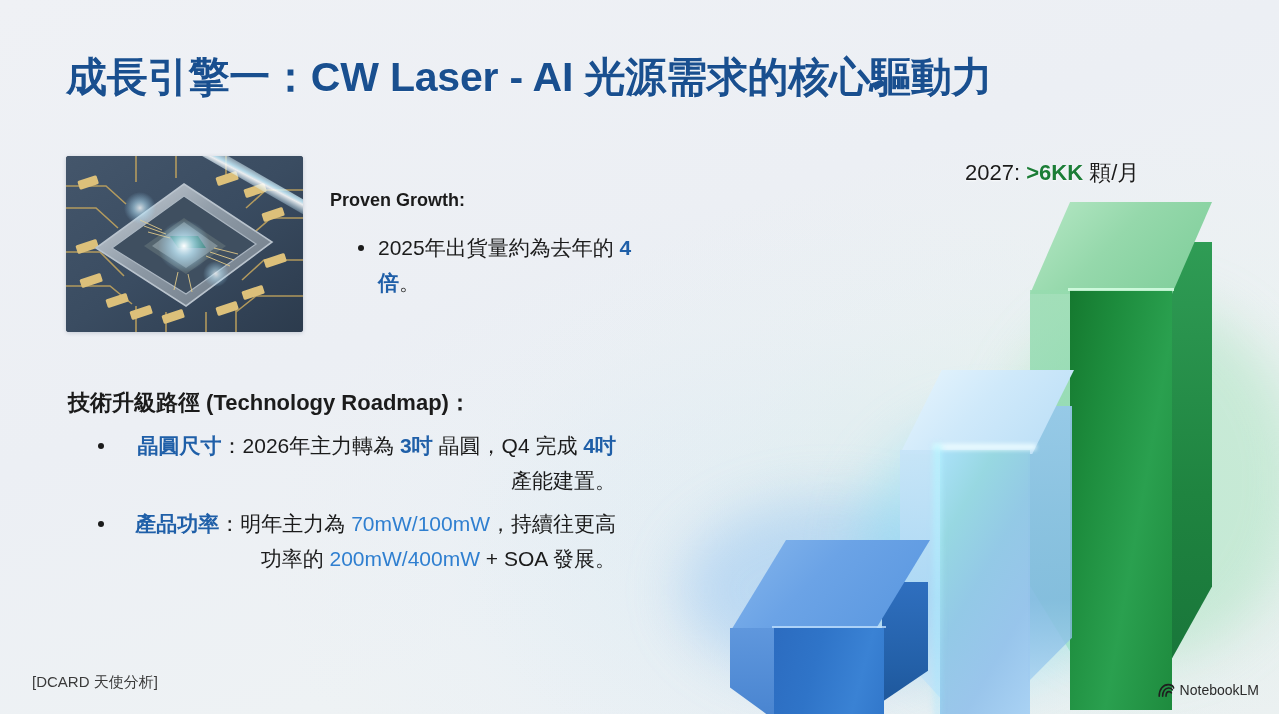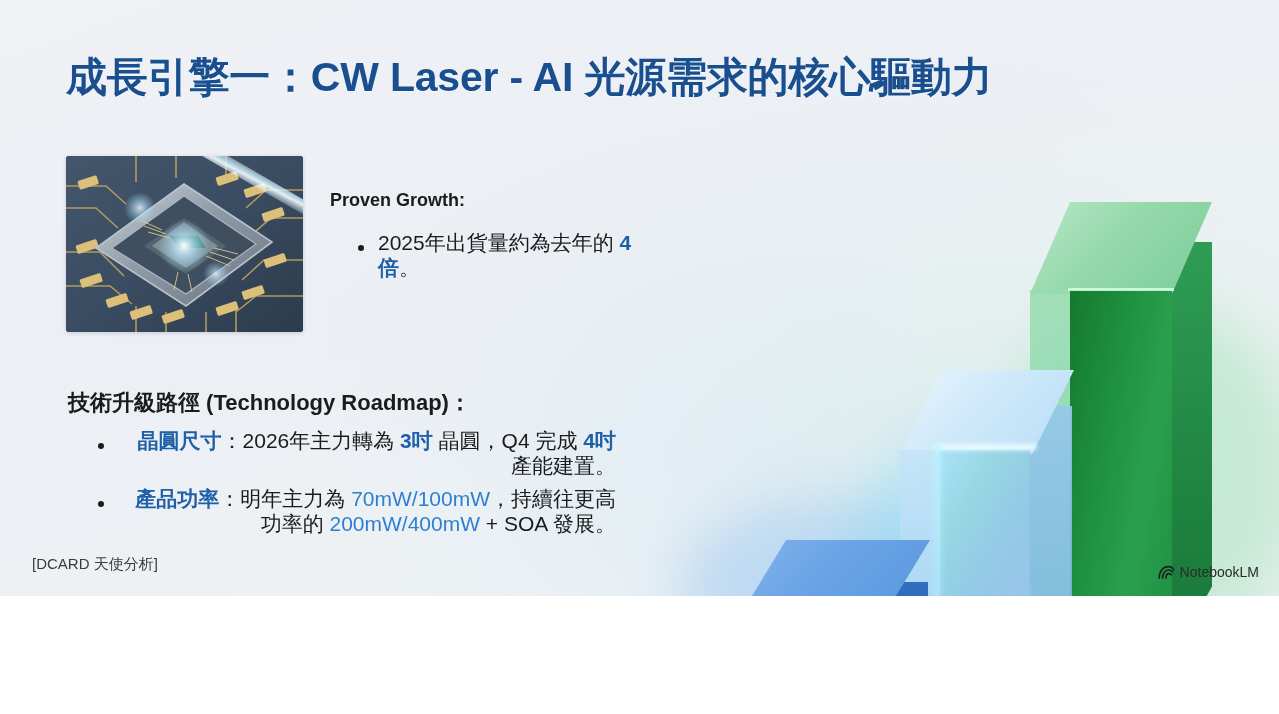--- a/index.html
+++ b/index.html
@@ -7,21 +7,21 @@
   html, body {
     width: 1279px;
     height: 714px;
     overflow: hidden;
     font-family: "Liberation Sans", "DejaVu Sans", sans-serif;
   }
 
   #slide {
     position: relative;
     width: 1279px;
-    height: 596px;
+    height: 714px;
     background:
       radial-gradient(ellipse 900px 520px at 86% 72%, rgba(214,238,226,0.55) 0%, rgba(226,240,236,0.20) 45%, rgba(238,241,245,0) 72%),
       radial-gradient(ellipse 700px 480px at 62% 78%, rgba(206,228,248,0.45) 0%, rgba(224,236,248,0.15) 50%, rgba(238,241,245,0) 75%),
       linear-gradient(160deg, #eff1f5 0%, #eceff4 40%, #eef2f4 70%, #eef1f3 100%);
     overflow: hidden;
   }
 
   
   .title {
     position: absolute;
@@ -80,21 +80,21 @@
     left: 96px;
     top: 428px;
     width: 520px;
     text-align: right;
   }
 
   .bullet-row {
     position: relative;
     padding-left: 22px;
     font-size: 21px;
-    line-height: 25px;
+    line-height: 35px;
     color: #1b1b1b;
     margin-bottom: 8px;
   }
   .bullet-row::before {
     content: "";
     position: absolute;
     left: 2px;
     top: 15px;
     width: 6px;
     height: 6px;
@@ -330,20 +330,23 @@
 
       <div class="face" style="left:0px; top:88px; width:48px; height:110px;
                   background:linear-gradient(180deg,#5f97dd 0%, #4c87d2 70%, #447ec9 100%);
                   clip-path: polygon(0 0, 100% 0, 100% 86%, 0 54%);"></div>
 
       <div class="face" style="left:44px; top:88px; width:110px; height:125px;
                   background:linear-gradient(105deg,#2c6cc0 0%, #2f74c8 35%, #3a82d4 70%, #2f74c8 100%);"></div>
       <div class="face" style="left:42px; top:86px; width:114px; height:2px; background:rgba(190,222,252,0.8);"></div>
     </div>
 
+    <div class="clabel" style="left:345px; top:38px;">
+      <span>2027: </span><span class="c-green">&gt;6KK</span><span> 顆/月</span>
+    </div>
 
 
 
   </div>
 
   <div class="footer-note">[DCARD 天使分析]</div>
 
   <div class="brand">
     <span>
       <svg width="17" height="15" viewBox="0 0 17 15" aria-hidden="true">

